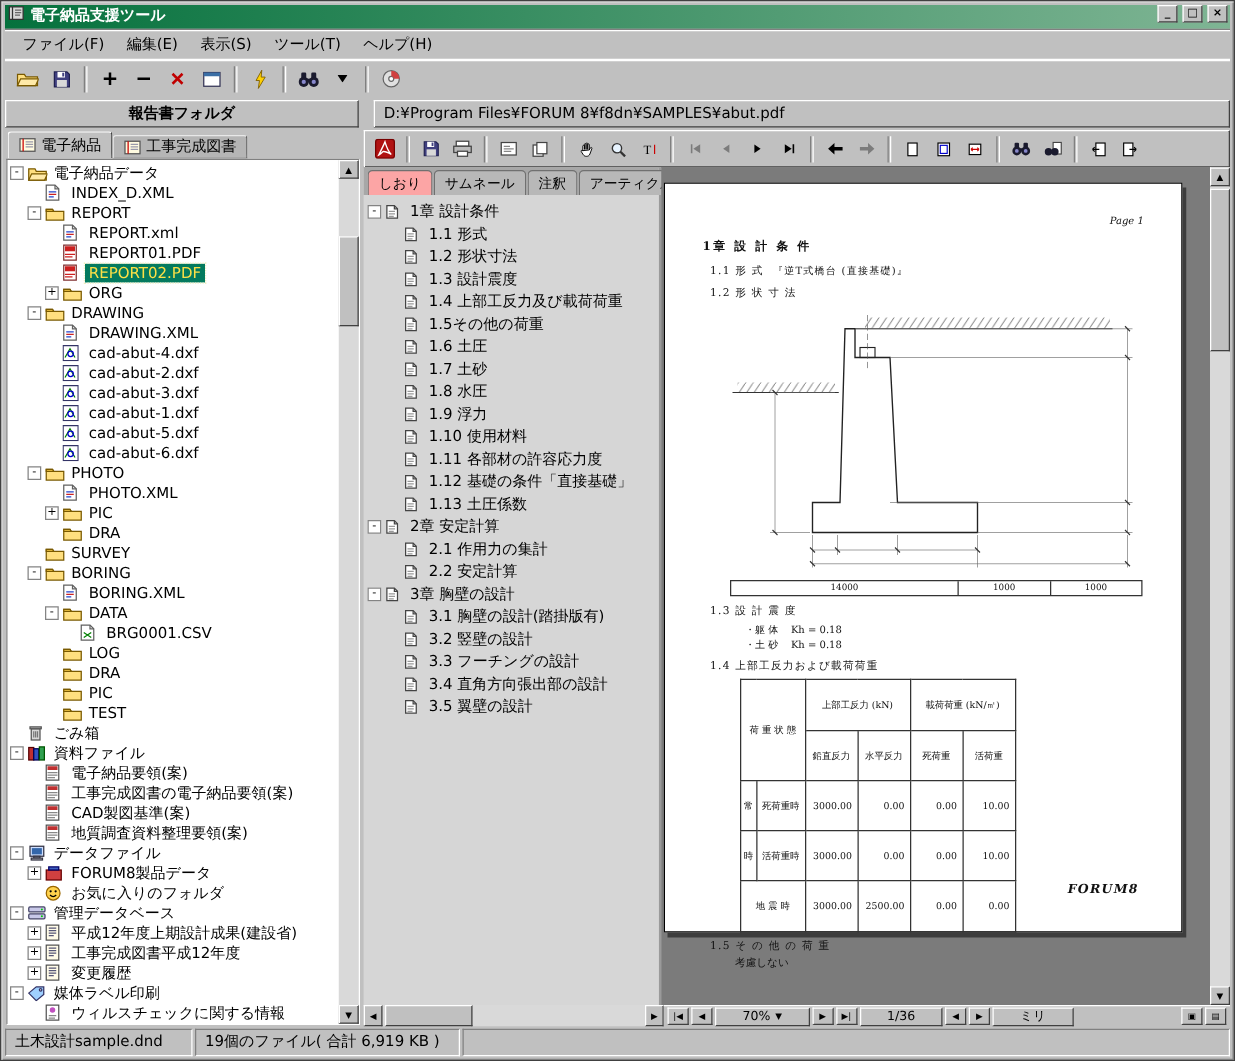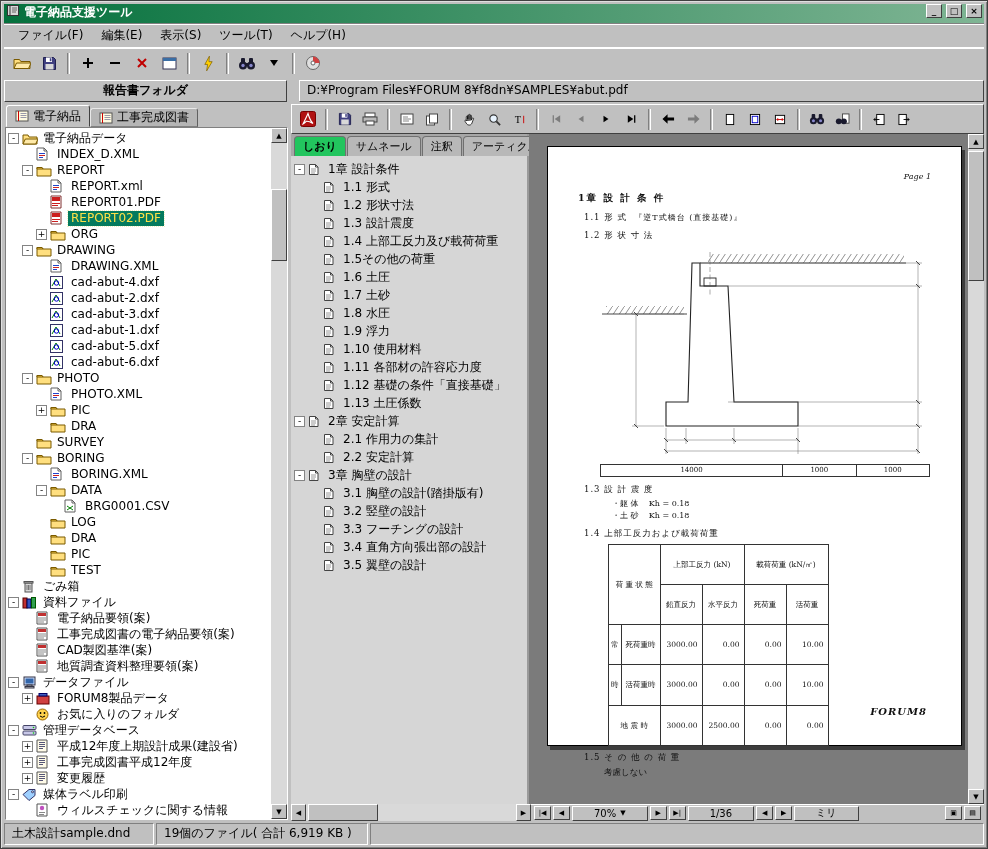--- a/index.html
+++ b/index.html
@@ -47,29 +47,29 @@
 .strack{flex:1;position:relative}
 .sthumb{position:absolute;background:#c0c0c0;border:1px solid;border-color:#fff #404040 #404040 #fff}
 
 .rpanel{flex:1;display:flex;flex-direction:column;min-width:0;margin-left:2px}
 .acrobar{height:30px;flex:none;display:flex;align-items:center;gap:1px;padding:2px 4px;background:#c0c0c0;border:1px solid;border-color:#fff #404040 #404040 #fff}
 .atb{width:24px;height:23px;background:#c0c0c0;border:1px solid #c0c0c0;display:flex;align-items:center;justify-content:center;padding:0}
 .pdf-main{flex:1;display:flex;min-height:0}
 .bm-panel{width:238px;flex:none;display:flex;flex-direction:column;background:#d2d2d2;border-right:2px solid #9a9a9a;min-height:0}
 .bm-tabs{height:22px;flex:none;display:flex;align-items:flex-end;background:#a7a7a7;padding:2px 2px 0 3px;gap:1px}
 .bm-tab{padding:2px 8px 2px 8px;font-size:11px;background:#b8b8b8;border:1px solid #707070;border-bottom:none;border-radius:4px 4px 0 0;white-space:nowrap}
-.bm-tab.active{background:#22c55e;font-weight:bold}
+.bm-tab.active{background:#fca5a5;font-weight:normal}
 .bm-tab-more{margin-left:auto;width:14px;height:16px;font-size:8px;background:#c0c0c0;border:1px solid;border-color:#fff #404040 #404040 #fff;padding:0}
 .bm-tree{flex:1;overflow:hidden;padding:4px 1px 0 3px;background:#d6d6d6;white-space:nowrap}
 .bmrow{display:flex;align-items:center;height:18px}
 .bmlbl{padding:0 2px;font-size:12px}
 
 .page-area{flex:1;display:flex;min-width:0;background:#7b7b7b}
 .page-viewport{flex:1;position:relative;overflow:hidden}
-.page{position:absolute;left:18px;top:12px;width:415px;height:600px;background:#fff;border:1px solid #000;box-shadow:3px 4px 0 rgba(0,0,0,.5)}
+.page{position:absolute;left:2px;top:12px;width:415px;height:600px;background:#fff;border:1px solid #000;box-shadow:3px 4px 0 rgba(0,0,0,.5)}
 .pg{position:absolute;inset:0;padding:24px 30px;font-family:"DejaVu Serif","Liberation Serif",serif;font-size:8.5px;line-height:1.5;color:#111}
 .pg-pageno{text-align:right;font-style:italic;font-size:8px;margin-bottom:8px}
 .pg-h1{font-size:9.5px;font-weight:bold;letter-spacing:2px;margin-bottom:6px}
 .pg-sec{margin:5px 0 2px 6px;letter-spacing:1px}
 .pg-ind{margin-left:26px}
 .drawing{margin:2px 0 2px 10px}
 .dims-bar{display:flex;width:330px;margin:2px 0 6px 22px;border:1px solid #333;height:13px;font-size:7px}
 .dims-bar span{border-right:1px solid #333;display:flex;align-items:center;justify-content:center}
 .dims-bar span:last-child{border-right:none}
 .dims-bar .d0{flex:5}.dims-bar .d1{flex:2}.dims-bar .d2{flex:2}

